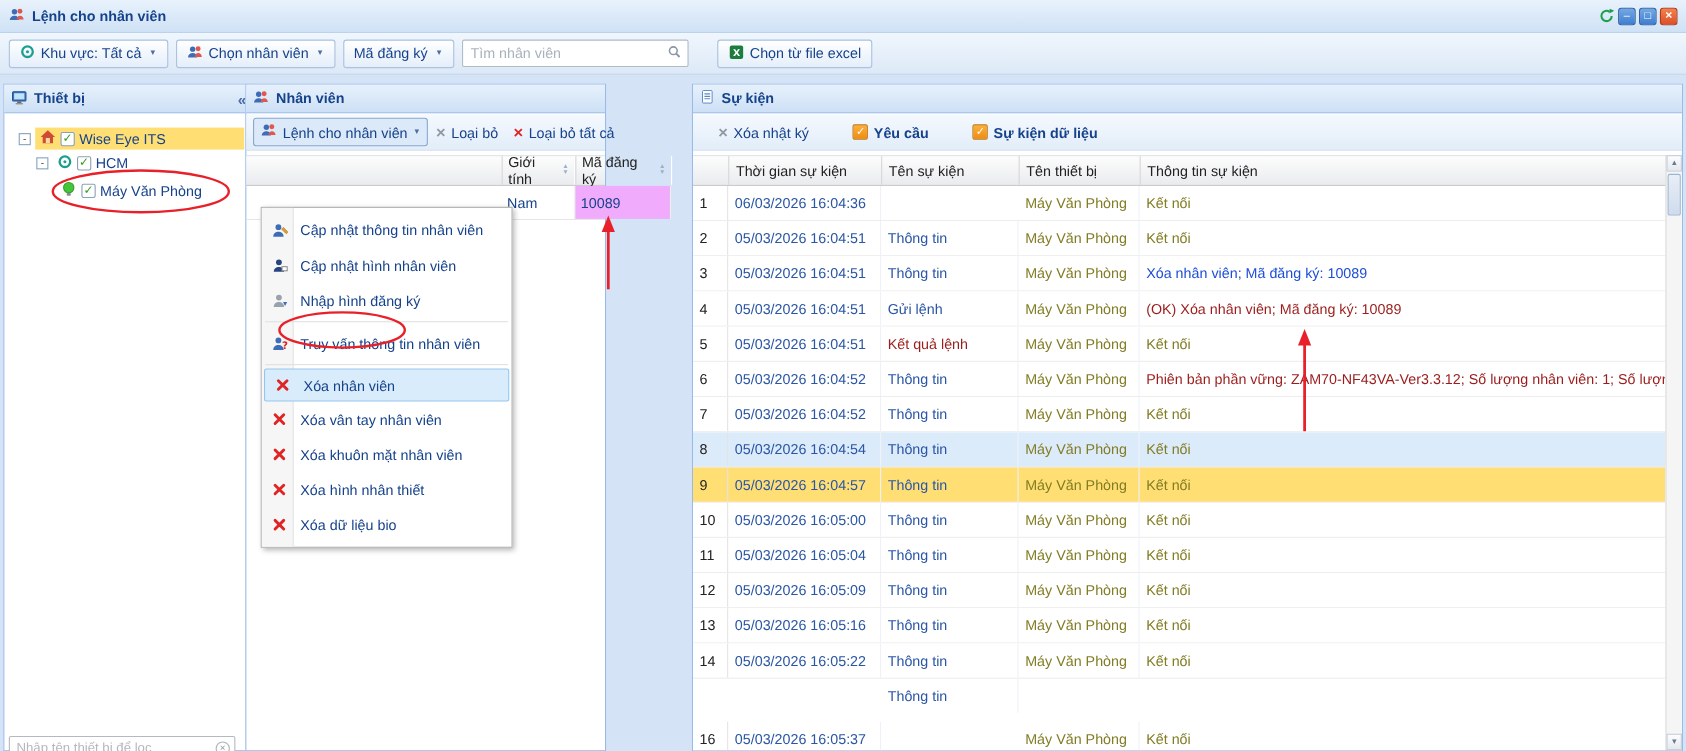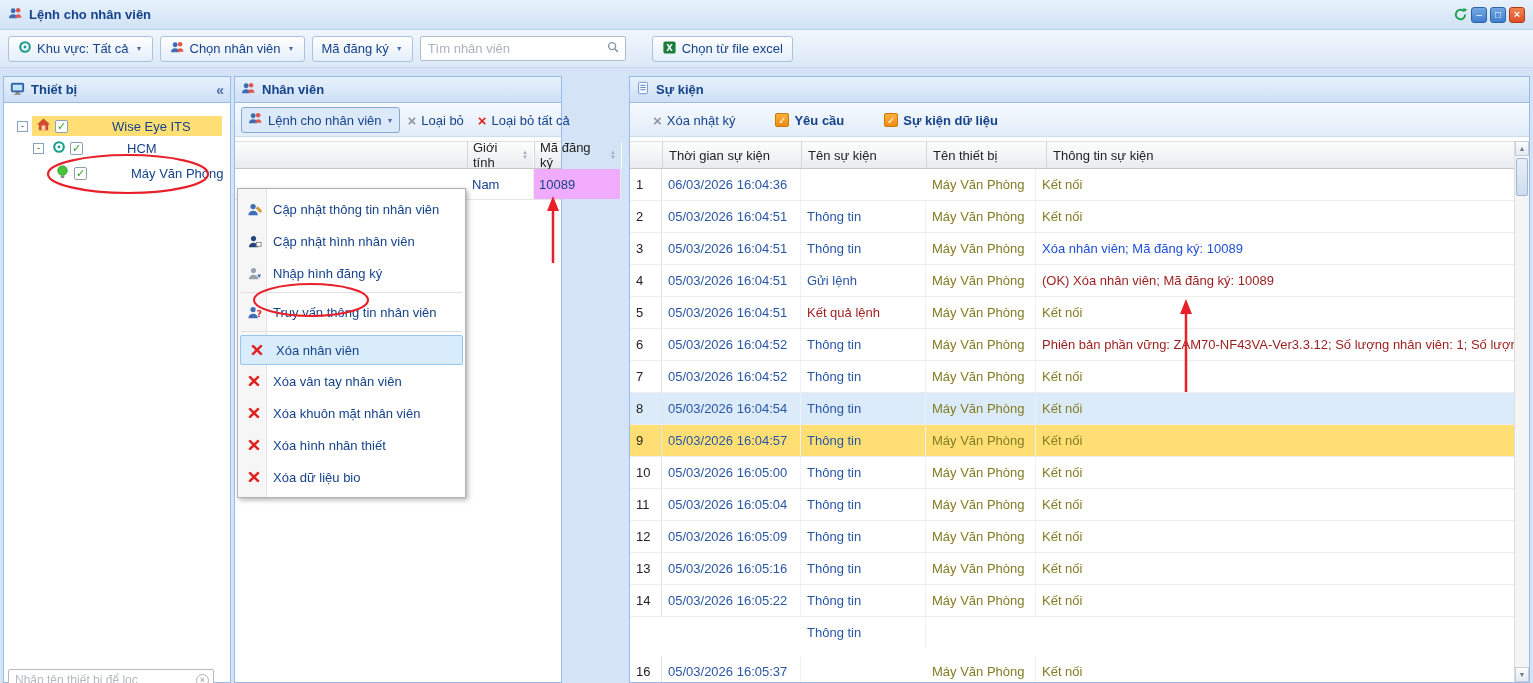--- a/index.html
+++ b/index.html
@@ -29,21 +29,21 @@
   .btn .arr{font-size:7px;color:#4a6da8;margin-left:2px;}
   .searchbox{display:inline-flex;align-items:center;height:25px;width:206px;background:#fff;
     border:1px solid #b0bcc9;border-radius:2px;padding:0 5px;}
   .searchbox input{border:none;outline:none;flex:1;font:13px "Liberation Sans",sans-serif;color:#444;min-width:0;background:transparent;}
   .searchbox input::placeholder{color:#a9b2bc;}
   .topbar .gap{width:12px;}
 
   
   .panel{position:absolute;top:76px;bottom:0;background:#fff;border:1px solid #99bbe8;}
   .p-devices{left:3px;width:228px;}
-  .p-emps{left:234px;width:328px;}
+  .p-emps{left:223px;width:328px;}
   .p-events{left:629px;width:901px;}
   .phead{height:26px;background:linear-gradient(#e7f1fc,#cde0f6);border-bottom:1px solid #99bbe8;
     display:flex;align-items:center;padding:0 6px;gap:6px;color:#15428b;font-weight:bold;}
   .phead .collapse{margin-left:auto;color:#4a6da8;font-weight:bold;cursor:pointer;font-size:14px;}
 
   
   .ptb{position:absolute;top:27px;left:0;right:0;height:33px;
     background:linear-gradient(#f5f9fe,#e2edf9);border-bottom:1px solid #cdddf0;
     display:flex;align-items:center;padding:0 6px;color:#15428b;}
   .tbitem{display:inline-flex;align-items:center;gap:5px;padding:3px 6px;border:1px solid transparent;
@@ -64,21 +64,21 @@
   .sort{display:inline-flex;flex-direction:column;margin-left:5px;color:#9fb0c6;font-size:6px;line-height:5px;}
 
   
   .tree{position:absolute;top:38px;left:0;right:0;}
   .trow{display:flex;align-items:center;height:22px;cursor:pointer;}
   .trow.leaf{height:28px;}
   .exp{width:11px;height:11px;flex:none;border:1px solid #86a2bd;background:#fff;color:#333;
     font-size:9px;line-height:9px;text-align:center;margin-right:4px;cursor:pointer;}
   .tnode{display:inline-flex;align-items:center;gap:4px;padding:1px 4px;}
   .tnode.sel{background:#ffdf73;flex:1;margin-right:8px;}
-  .tnode .lbl{color:#15428b;margin-left:40px;}
+  .tnode .lbl{color:#15428b;}
   .cb{width:13px;height:13px;background:#fff;border:1px solid #8aa0b5;border-radius:2px;
     color:#2e9e1e;font-size:11px;font-weight:bold;line-height:11px;text-align:center;cursor:pointer;flex:none;}
   .dev-filter{position:absolute;left:4px;top:592px;width:206px;height:22px;border:1px solid #b5b8bc;
     border-radius:2px;background:#fff;display:flex;align-items:center;padding:0 4px;}
   .dev-filter input{border:none;outline:none;flex:1;min-width:0;font:12px "Liberation Sans",sans-serif;color:#666;}
   .dev-filter input::placeholder{color:#b3b8bd;}
   .clear-ic{width:13px;height:13px;border:1px solid #aab2ba;border-radius:50%;color:#8c949c;
     font-size:9px;line-height:11px;text-align:center;cursor:pointer;flex:none;}
 
   
@@ -321,21 +321,21 @@
     </span>
     <span class="tbitem">
       <span class="ocb">✓</span>
       <span class="cblbl">Sự kiện dữ liệu</span>
     </span>
   </div>
   <div class="ghead ev-ghead" id="ev-ghead">
       <span class="gch" style="left: 32px; width: 139px;">Thời gian sự kiện</span>
       <span class="gch" style="left: 171px; width: 125px;">Tên sự kiện</span>
       <span class="gch" style="left: 296px; width: 110px;">Tên thiết bị</span>
-      <span class="gch" style="left: 416px; width: 478px;">Thông tin sự kiện</span>
+      <span class="gch" style="left: 406px; width: 478px;">Thông tin sự kiện</span>
     </div>
   <div class="ev-body" id="ev-body">
       <div class="ev-row">
         <span class="ev-cell ev-cn">1</span>
         <span class="ev-cell ev-ct c-blue">06/03/2026 16:04:36</span>
         <span class="ev-cell ev-cname c-blue">Thông tin</span>
         <span class="ev-cell ev-cdev c-olive">Máy Văn Phòng</span>
         <span class="ev-cell ev-cinfo c-olive">Kết nối</span>
       </div>
       <div class="ev-row">

